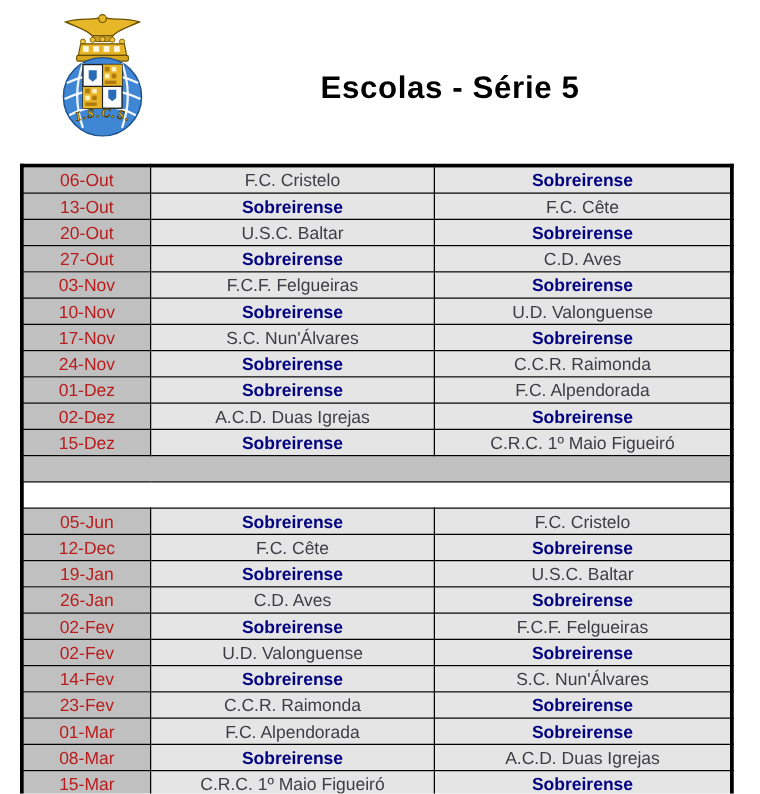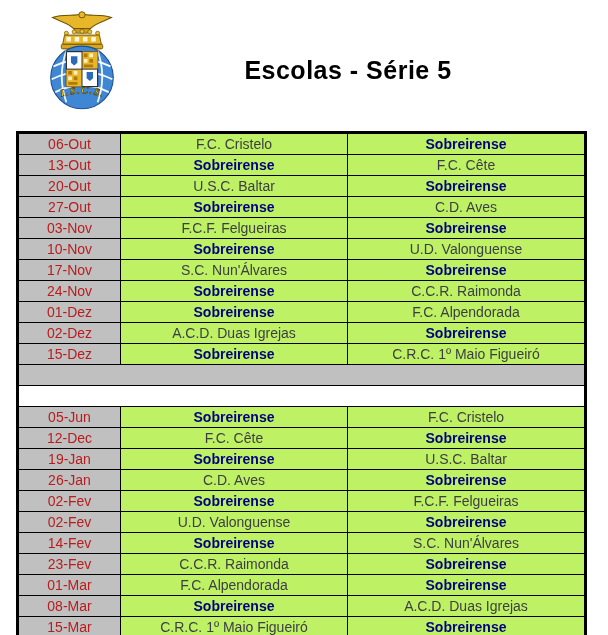--- a/index.html
+++ b/index.html
@@ -17,21 +17,21 @@
   }
   .crest {
     position: absolute;
     left: 36px;
     top: 5px;
     width: 92px;
     height: 108px;
   }
   .title {
     position: absolute;
-    left: 108px;
+    left: 120px;
     top: 56px;
     width: 480px;
     text-align: center;
     font-size: 25px;
     font-weight: bold;
     color: #000000;
     letter-spacing: 0.5px;
   }
   table.fixtures {
     position: absolute;
@@ -52,21 +52,21 @@
     white-space: nowrap;
     overflow: hidden;
   }
   td.date-cell {
     background: #c0c0c0;
     font-size: 13px;
     color: #b91c1c;
   }
   td.team-cell {
     color: #3d3d44;
-    background: #bef264;
+    background: #e5e5e5;
   }
   td.team-cell.highlight {
     color: #000080;
     font-weight: bold;
   }
   td.separator-cell {
     background: #c0c0c0;
     height: 19px;
   }
   td.spacer-cell {

